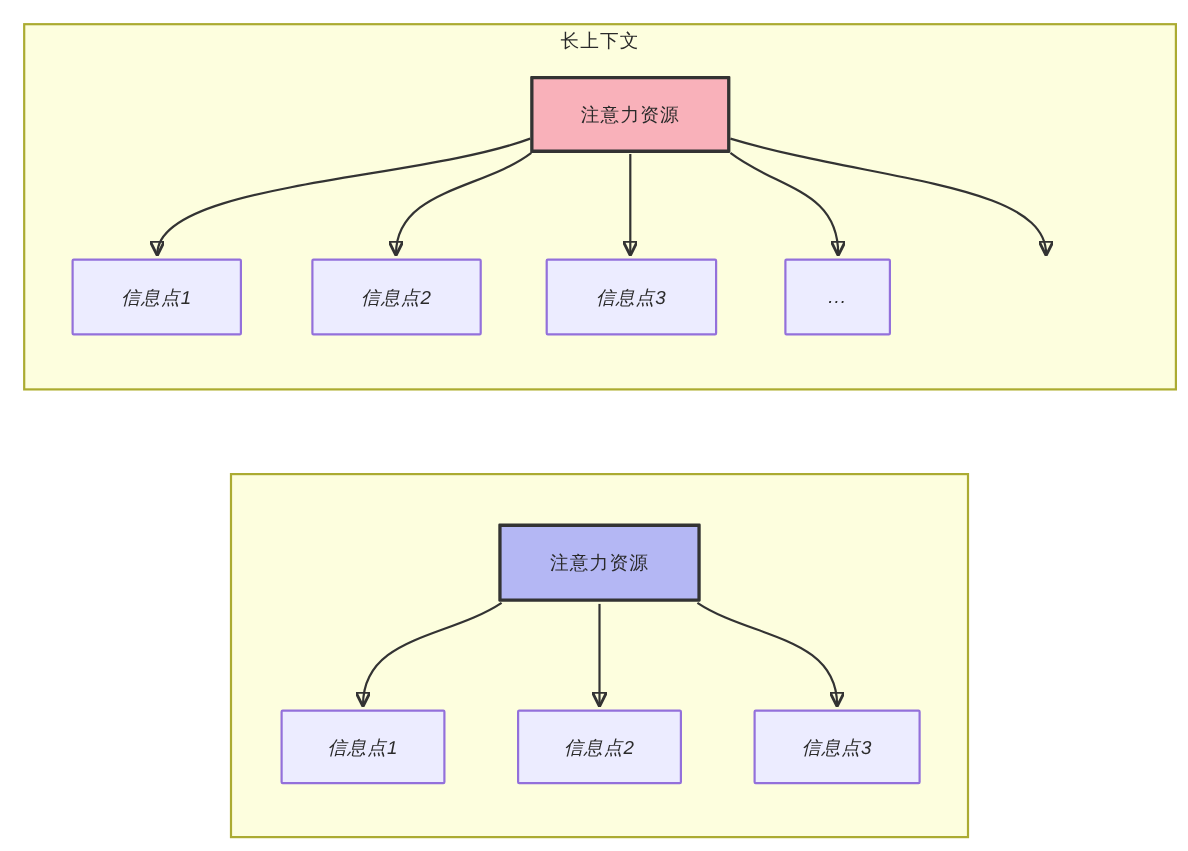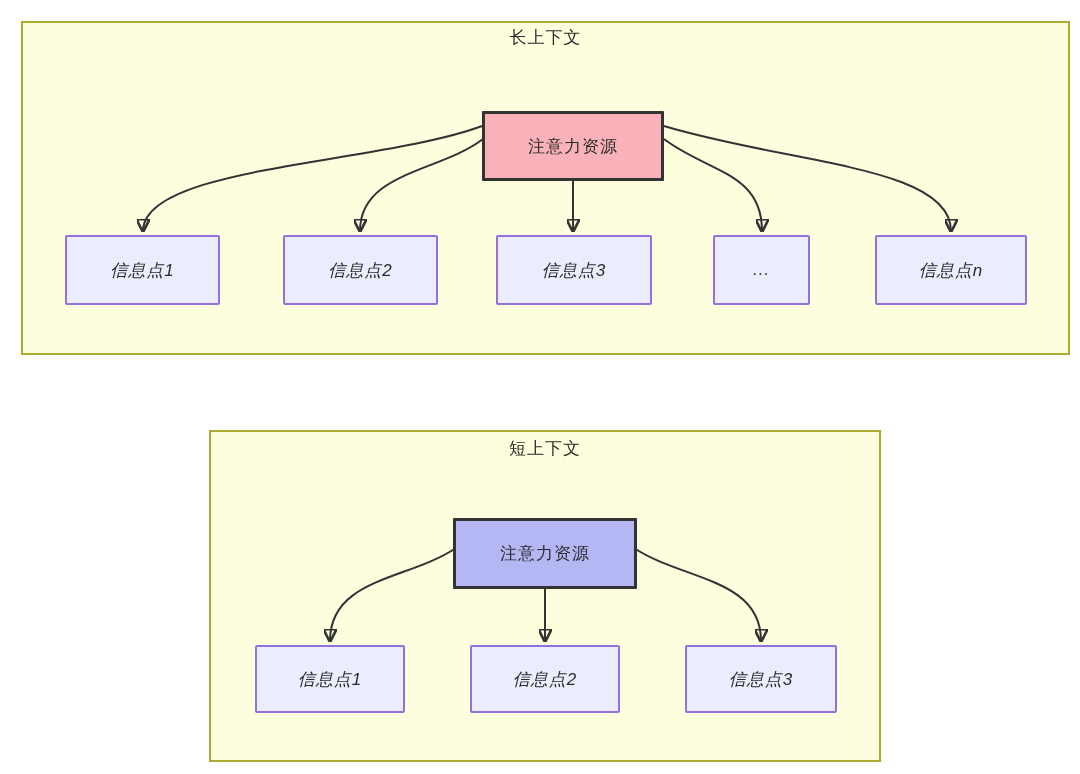--- a/index.html
+++ b/index.html
@@ -31,21 +31,20 @@
     display: flex;
     align-items: center;
     justify-content: center;
     font-size: 17px;
     color: #2a2a2a;
     letter-spacing: 1px;
   }
   .attention {
     border: 3px solid #333333;
     border-radius: 1px;
-    margin-top: 42px;
   }
   .attention.pink   { background: #f9b1ba; }
   .attention.purple { background: #b4b7f4; }
   .info {
     background: #ececff;
     border: 2px solid #9370db;
     border-radius: 2px;
     font-style: italic;
   }
   svg.edges {
@@ -63,21 +62,20 @@
 </style>
 </head>
 <body>
 
 <div class="stage">
 
   <div class="container" style="left:21px; top:21px; width:1049px; height:334px;"></div>
   <div class="container-title" style="left:21px; top:26px; width:1049px;">长上下文</div>
 
   <div class="container" style="left:209px; top:430px; width:672px; height:332px;"></div>
-  <div class="container-title" style="left:209px; top:437px; width:672px;">短上下文</div>
 
   <svg class="edges" viewBox="0 0 1080 774">
     <defs>
       <marker id="arrowhead" viewBox="0 0 10 10" refX="9" refY="5" markerWidth="6.5" markerHeight="6.5" orient="auto">
         <path d="M0,0 L10,5 L0,10 z" fill="#333333" stroke="none"></path>
       </marker>
     </defs>
 
     <path d="M 482,126 C 380,164 143,166 143,231" marker-end="url(#arrowhead)"></path>
     <path d="M 483,139 C 440,172 360,172 360,231" marker-end="url(#arrowhead)"></path>
@@ -89,21 +87,20 @@
     <path d="M 545,549 L 545,641" marker-end="url(#arrowhead)"></path>
     <path d="M 634,548 C 682,580 761,578 761,641" marker-end="url(#arrowhead)"></path>
   </svg>
 
   <div class="node attention pink" style="left:482px; top:69px; width:182px; height:70px;">注意力资源</div>
 
   <div class="node info" style="left:65px;  top:235px; width:155px; height:70px;">信息点1</div>
   <div class="node info" style="left:283px; top:235px; width:155px; height:70px;">信息点2</div>
   <div class="node info" style="left:496px; top:235px; width:156px; height:70px;">信息点3</div>
   <div class="node info" style="left:713px; top:235px; width:97px;  height:70px;">...</div>
-  <div class="node info" style="left:875px; top:235px; width:152px; height:70px;">信息点n</div>
 
   <div class="node attention purple" style="left:453px; top:476px; width:184px; height:71px;">注意力资源</div>
 
   <div class="node info" style="left:255px; top:645px; width:150px; height:68px;">信息点1</div>
   <div class="node info" style="left:470px; top:645px; width:150px; height:68px;">信息点2</div>
   <div class="node info" style="left:685px; top:645px; width:152px; height:68px;">信息点3</div>
 
 </div>
 
 </body></html>

